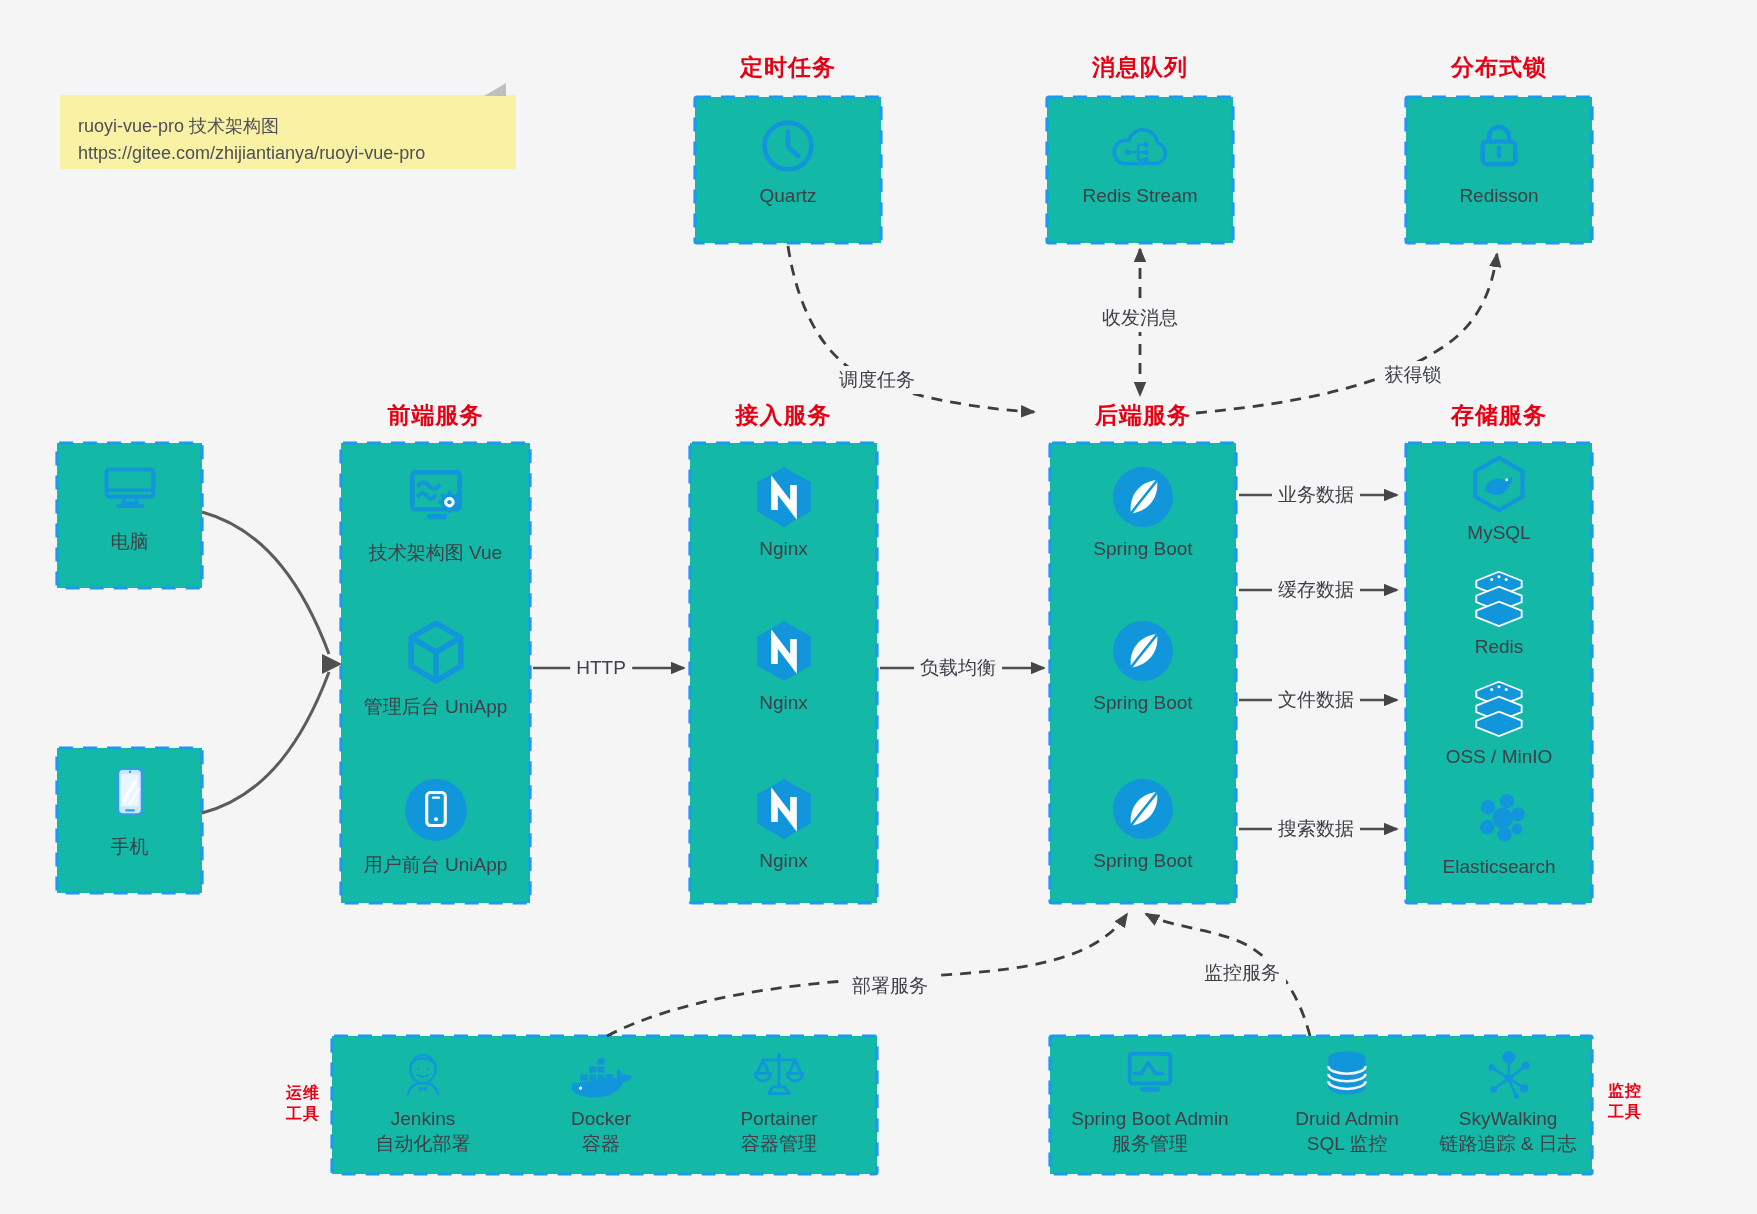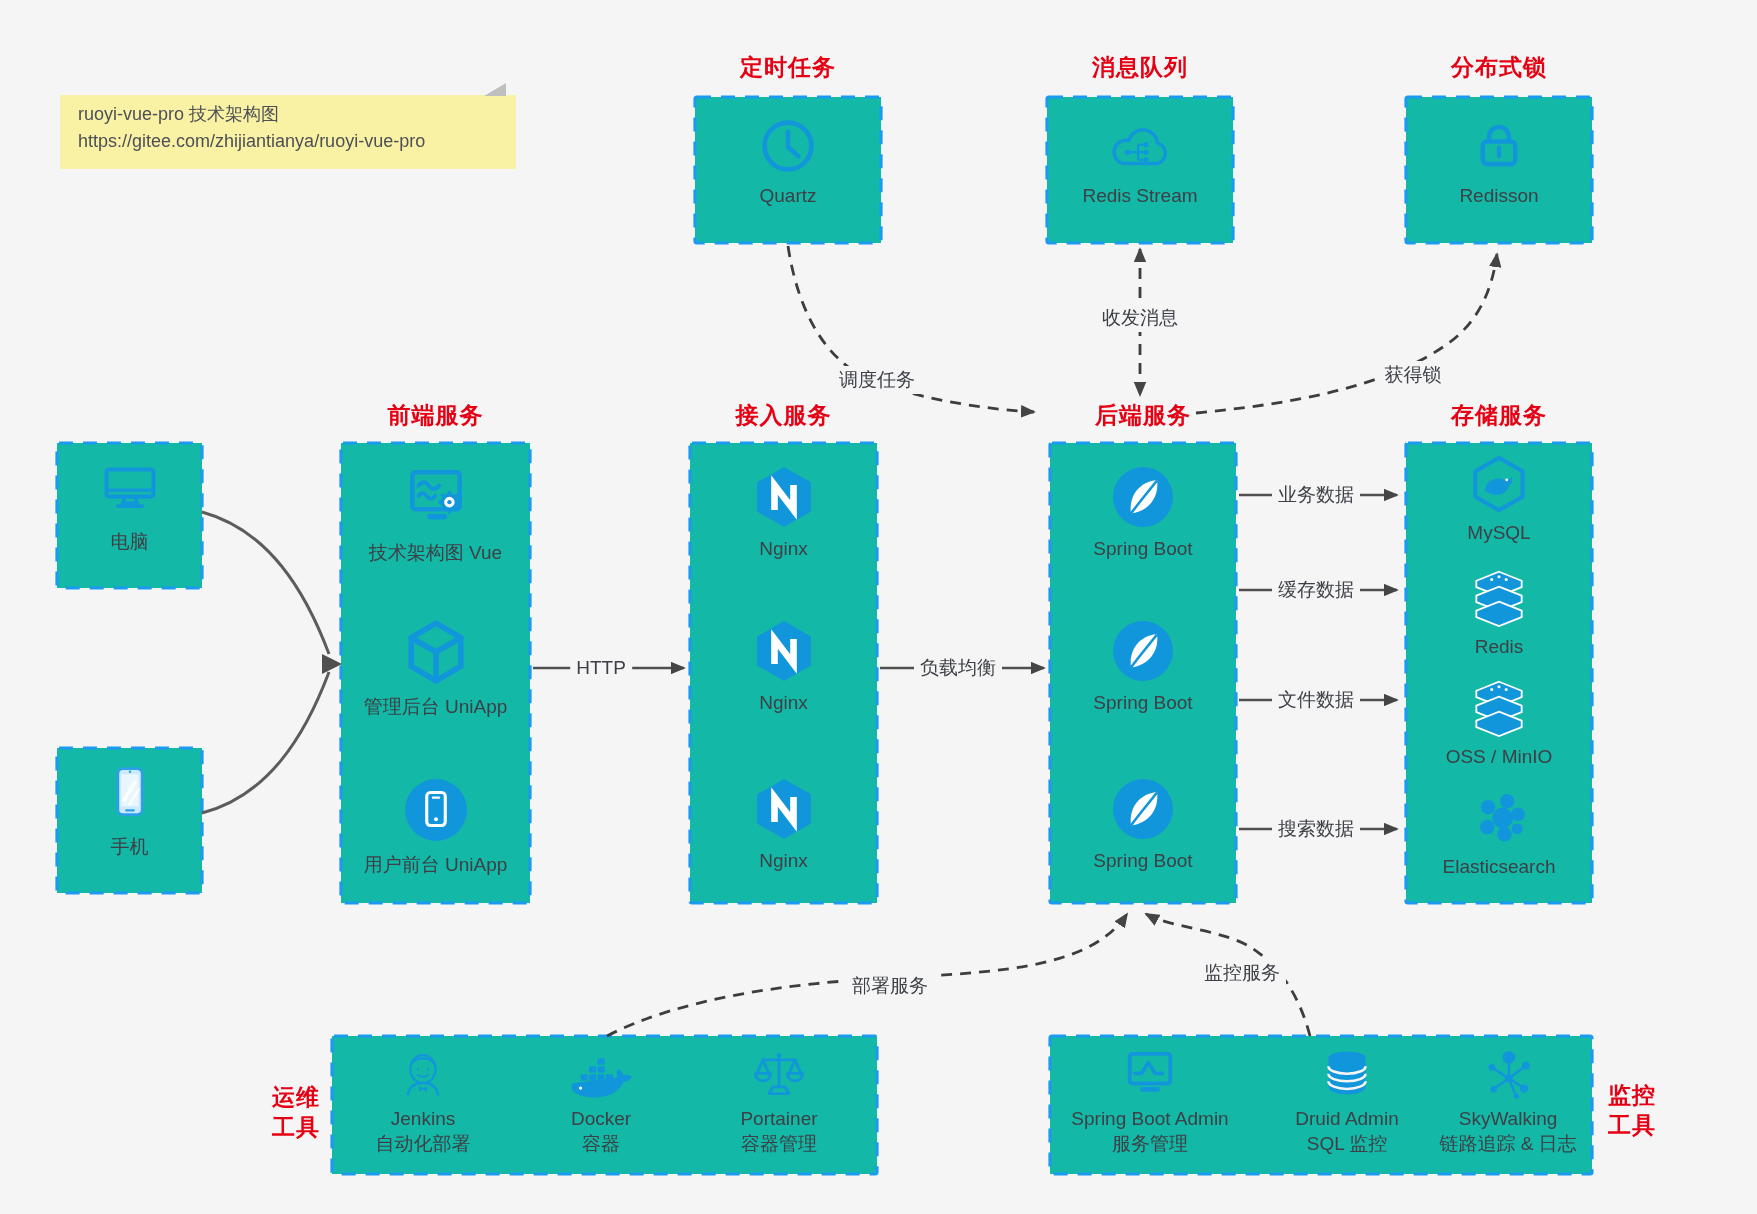--- a/index.html
+++ b/index.html
@@ -2,39 +2,39 @@
 <html><head>
 <meta charset="utf-8">
 <style>
   * { margin:0; padding:0; box-sizing:border-box; }
   html,body { background:#e9e9eb; }
   body { font-family:"Liberation Sans","DejaVu Sans",sans-serif; }
   .canvas { position:relative; width:1757px; height:1214px; background:#f5f5f6; overflow:hidden; }
 
   
   .note { position:absolute; left:60px; top:95px; width:456px; height:74px;
-          background:#f9f1a4; padding:6px 18px; z-index:3;
+          background:#f9f1a4; padding:18px 18px; z-index:3;
           font-size:18px; line-height:1.5; color:#4d5056; }
   .note .fold { position:absolute; right:10px; top:-12px; width:0; height:0;
           border-left:22px solid transparent; border-bottom:13px solid #bfbfbf; }
 
   
   .dbox { position:absolute; background:#14b8a6; z-index:1; }
   .dbox .icon { position:absolute; left:50%; transform:translateX(-50%); }
   .node-label { position:absolute; width:100%; text-align:center;
                 font-size:19px; color:#3d4046; white-space:nowrap; }
 
   .bitem { position:absolute; left:0; width:100%; text-align:center; }
   .bitem .icon { position:static; transform:none; display:inline-block; }
   .bitem-label { margin-top:5px; font-size:19px; color:#3d4046; white-space:nowrap; }
 
   .col-title, .top-title { position:absolute; text-align:center; color:#e60013;
                 font-weight:bold; font-size:23px; letter-spacing:1px; z-index:3; white-space:nowrap; }
 
-  .side-title { position:absolute; color:#e60013; font-weight:bold; font-size:23px;
+  .side-title { position:absolute; color:#e60013; font-weight:bold; font-size:16px;
                 line-height:1.3; z-index:3; letter-spacing:1px; }
 
   .tool-item { position:absolute; transform:translateX(-50%); width:240px;
                text-align:center; z-index:3; }
   .tool-label { font-size:19px; color:#3d4046; line-height:1.34; white-space:nowrap; }
 
   .edge-label { position:absolute; transform:translate(-50%,-50%); background:#f5f5f6;
                 padding:1px 6px; font-size:19px; color:#3d4046; z-index:4; white-space:nowrap; }
 
   .overlay { position:absolute; left:0; top:0; z-index:2; }

